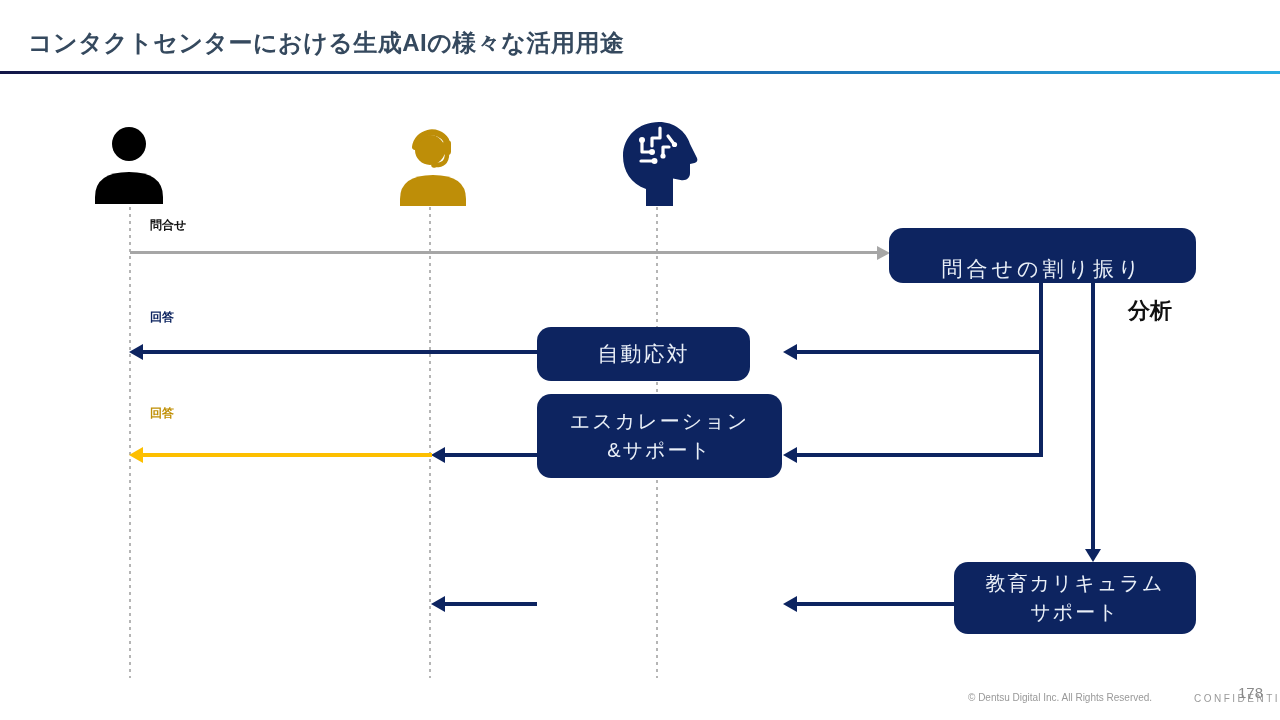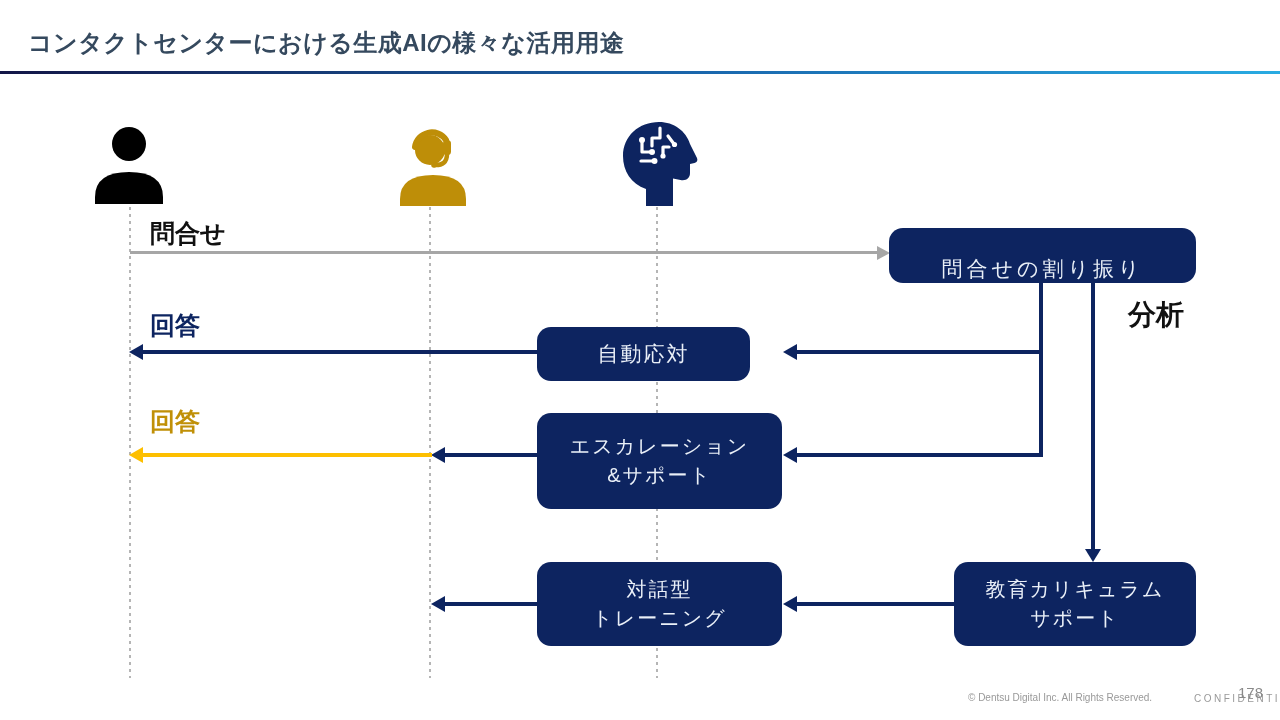--- a/index.html
+++ b/index.html
@@ -23,25 +23,25 @@
 
   .title{position:absolute;left:28px;top:27px;font-size:24px;font-weight:bold;
          color:var(--title-color);letter-spacing:0.5px;white-space:nowrap;}
   .title-rule{position:absolute;left:0;top:71px;width:1280px;height:3px;
          background:linear-gradient(90deg,var(--underline-left) 0%, #1a67ad 55%, var(--underline-right) 100%);}
 
   .icon{position:absolute;}
   .lifeline{position:absolute;width:2px;top:207px;height:471px;
             background:repeating-linear-gradient(180deg,var(--lifeline) 0 3px,transparent 3px 7px);}
 
-  .flow-label{position:absolute;font-size:25px;font-weight:bold;white-space:nowrap;}
+  .flow-label{position:absolute;font-size:12px;font-weight:bold;white-space:nowrap;}
   .flow-label.black{color:var(--label-black);}
   .flow-label.navy{color:var(--navy);}
   .flow-label.gold{color:var(--gold-label);}
-  .analysis-label{position:absolute;font-size:28px;font-weight:600;color:var(--label-black);white-space:nowrap;}
+  .analysis-label{position:absolute;font-size:22px;font-weight:600;color:var(--label-black);white-space:nowrap;}
 
   .line{position:absolute;background:var(--navy);}
   .line.gray{background:var(--gray-arrow);}
   .line.gold{background:var(--gold-arrow);}
   .ah{position:absolute;width:0;height:0;}
   .ah.left{border-top:8px solid transparent;border-bottom:8px solid transparent;border-right:14px solid var(--navy);}
   .ah.left.gold{border-right-color:var(--gold-arrow);}
   .ah.right{border-top:7px solid transparent;border-bottom:7px solid transparent;border-left:13px solid var(--gray-arrow);}
   .ah.down{border-left:8px solid transparent;border-right:8px solid transparent;border-top:13px solid var(--navy);}
 
@@ -129,34 +129,30 @@
 
   <div class="line" style="left:1091px;top:283px;width:4px;height:266px;"></div>
   <div class="ah down" style="left:1085px;top:549px;"></div>
 
   <div class="node single" style="left:537px;top:327px;width:213px;height:54px;">
     <span class="ln">自動応対</span>
   </div>
   <div class="line" style="left:143px;top:350px;width:394px;height:4px;"></div>
   <div class="ah left" style="left:129px;top:344px;"></div>
 
-  <div class="node double" style="left:537px;top:413px;width:245px;height:96px;">
+  <div class="node double" style="left:537px;top:394px;width:245px;height:84px;">
     <span class="ln">エスカレーション</span>
     <span class="ln">&amp;サポート</span>
   </div>
   <div class="line" style="left:445px;top:453px;width:92px;height:4px;"></div>
   <div class="ah left" style="left:431px;top:447px;"></div>
   <div class="line gold" style="left:143px;top:453px;width:289px;height:4px;"></div>
   <div class="ah left gold" style="left:129px;top:447px;"></div>
 
-  <div class="node double" style="left:537px;top:562px;width:245px;height:84px;">
-    <span class="ln">対話型</span>
-    <span class="ln">トレーニング</span>
-  </div>
-  <div class="node double" style="left:954px;top:562px;width:242px;height:84px;">
+  <div class="node double" style="left:954px;top:562px;width:242px;height:72px;">
     <span class="ln">教育カリキュラム</span>
     <span class="ln">サポート</span>
   </div>
   <div class="line" style="left:797px;top:602px;width:157px;height:4px;"></div>
   <div class="ah left" style="left:783px;top:596px;"></div>
   <div class="line" style="left:445px;top:602px;width:92px;height:4px;"></div>
   <div class="ah left" style="left:431px;top:596px;"></div>
 
   <div class="footer-copy">© Dentsu Digital Inc. All Rights Reserved.</div>
   <div class="footer-conf">CONFIDENTIAL</div>

